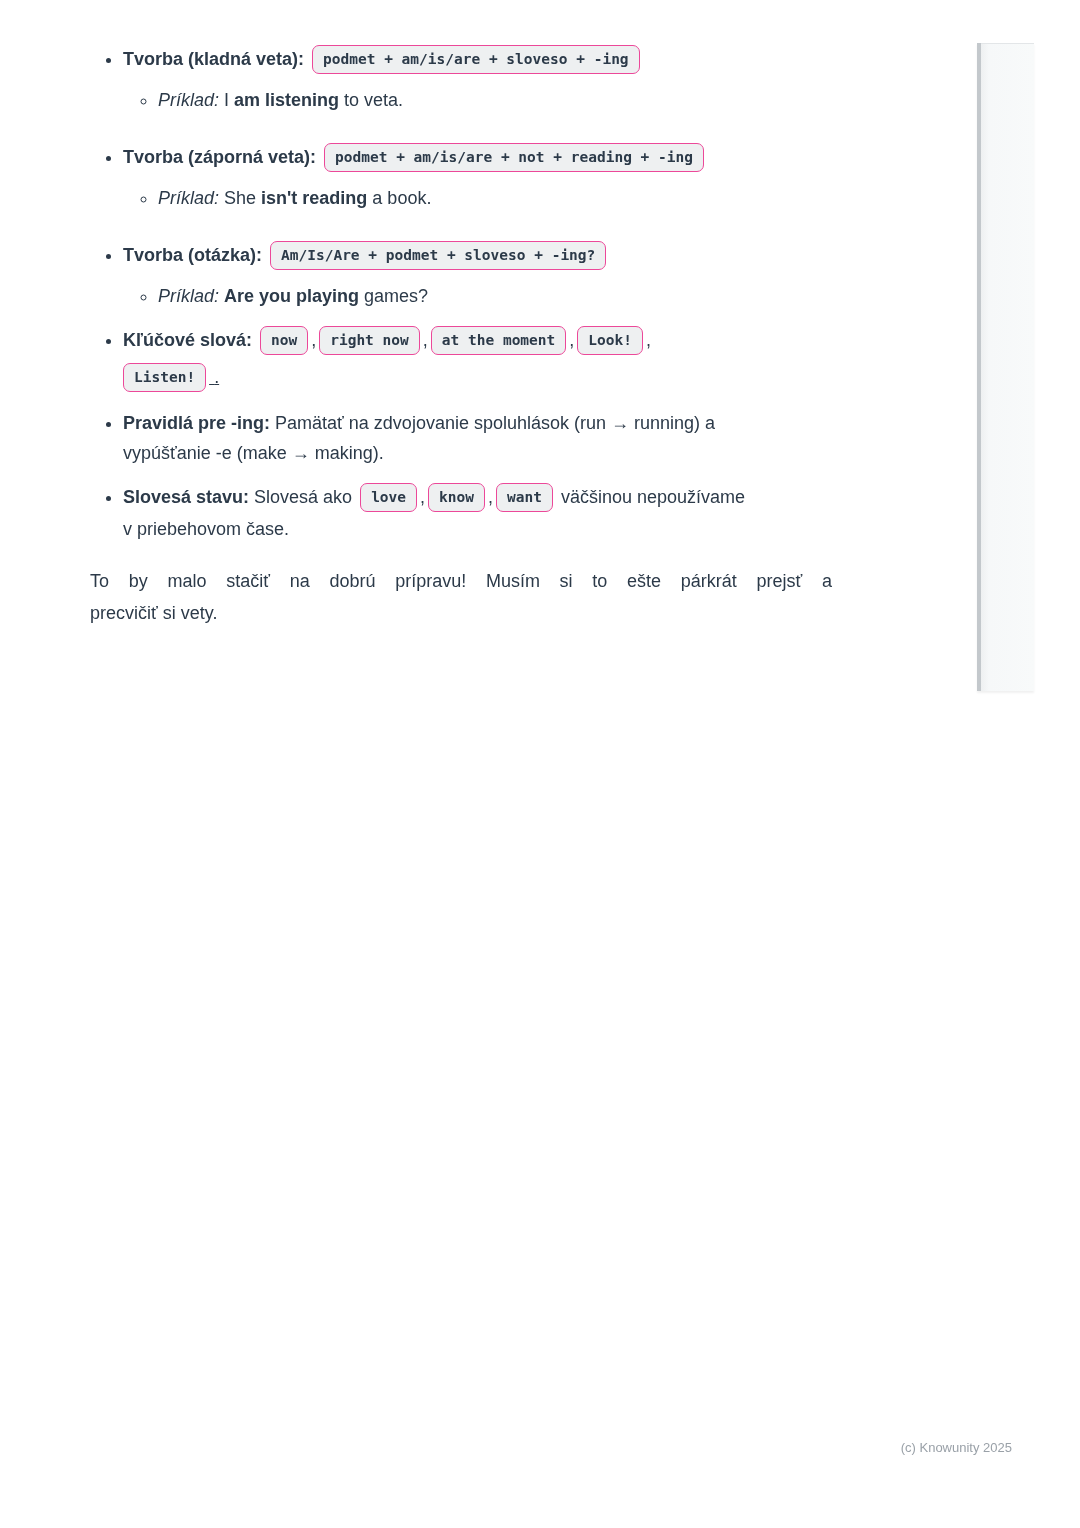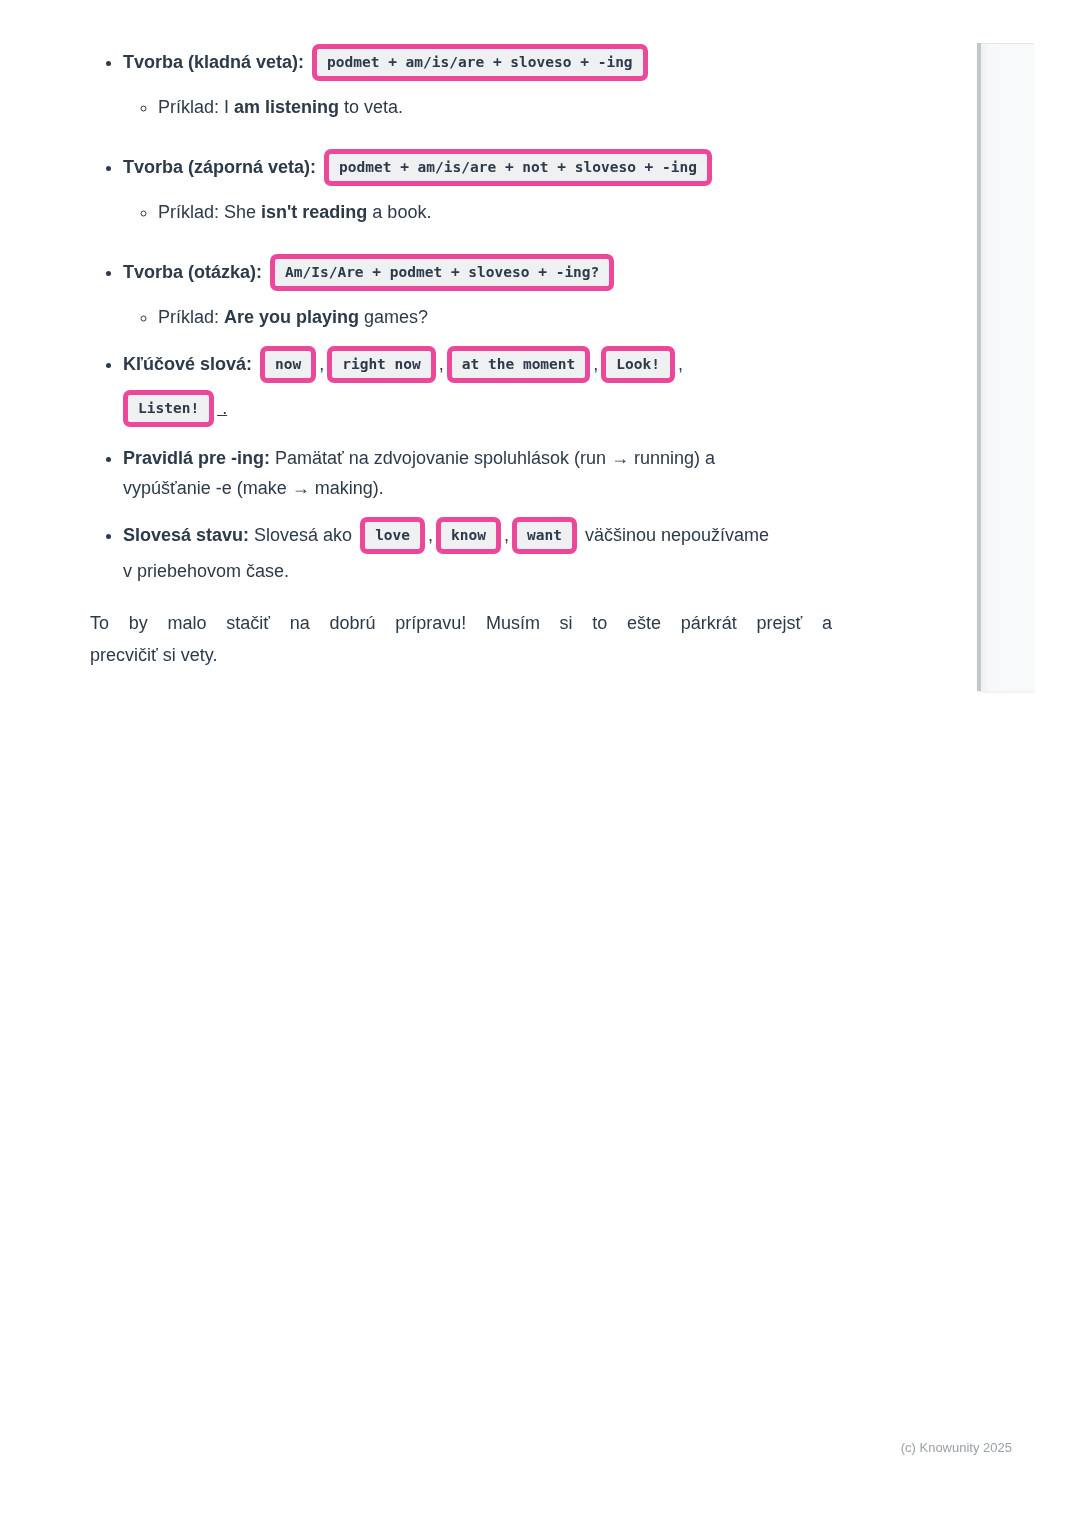--- a/index.html
+++ b/index.html
@@ -34,30 +34,30 @@
   }
   ul.main > li{margin:0 0 27px 0;}
   ul.main > li.tight{margin-bottom:14px;}
   ul.sub{
     list-style:circle outside;
     margin:9px 0 0 0;
     padding-left:35px;
   }
   ul.sub > li{margin:0;}
   .b{font-weight:bold;}
-  .it{}
+  .it{font-style:italic;}
   .chip{
     display:inline-block;
     font-family:"DejaVu Sans Mono","Liberation Mono",monospace;
     font-weight:bold;
     font-size:14.5px;
     line-height:20px;
     color:#2c3a49;
     background:#eef0f1;
-    border:5px solid #ec4899;
+    border:1px solid #ec4899;
     border-radius:7px;
     padding:3px 10px 4px 10px;
     margin:0 3px 2px 3px;
     white-space:nowrap;
     vertical-align:1px;
   }
   .chip.first{margin-left:8px;}
   .line2{margin-top:5px;text-decoration:underline;}
   .closing{
     margin:21px 0 0 0;
@@ -88,21 +88,21 @@
     <ul class="main">
 
       <li>
         <span class="b">Tvorba (kladná veta):</span><span class="chip first">podmet + am/is/are + sloveso + -ing</span>
         <ul class="sub">
           <li><span class="it">Príklad:</span><span> I </span><span class="b">am listening</span><span> to veta.</span></li>
         </ul>
       </li>
 
       <li>
-        <span class="b">Tvorba (záporná veta):</span><span class="chip first">podmet + am/is/are + not + sloveso + -ing</span>
+        <span class="b">Tvorba (záporná veta):</span><span class="chip first">podmet + am/is/are + not + reading + -ing</span>
         <ul class="sub">
           <li><span class="it">Príklad:</span><span> She </span><span class="b">isn't reading</span><span> a book.</span></li>
         </ul>
       </li>
 
       <li class="tight">
         <span class="b">Tvorba (otázka):</span><span class="chip first">Am/Is/Are + podmet + sloveso + -ing?</span>
         <ul class="sub">
           <li><span class="it">Príklad:</span><span> </span><span class="b">Are you playing</span><span> games?</span></li>
         </ul>

